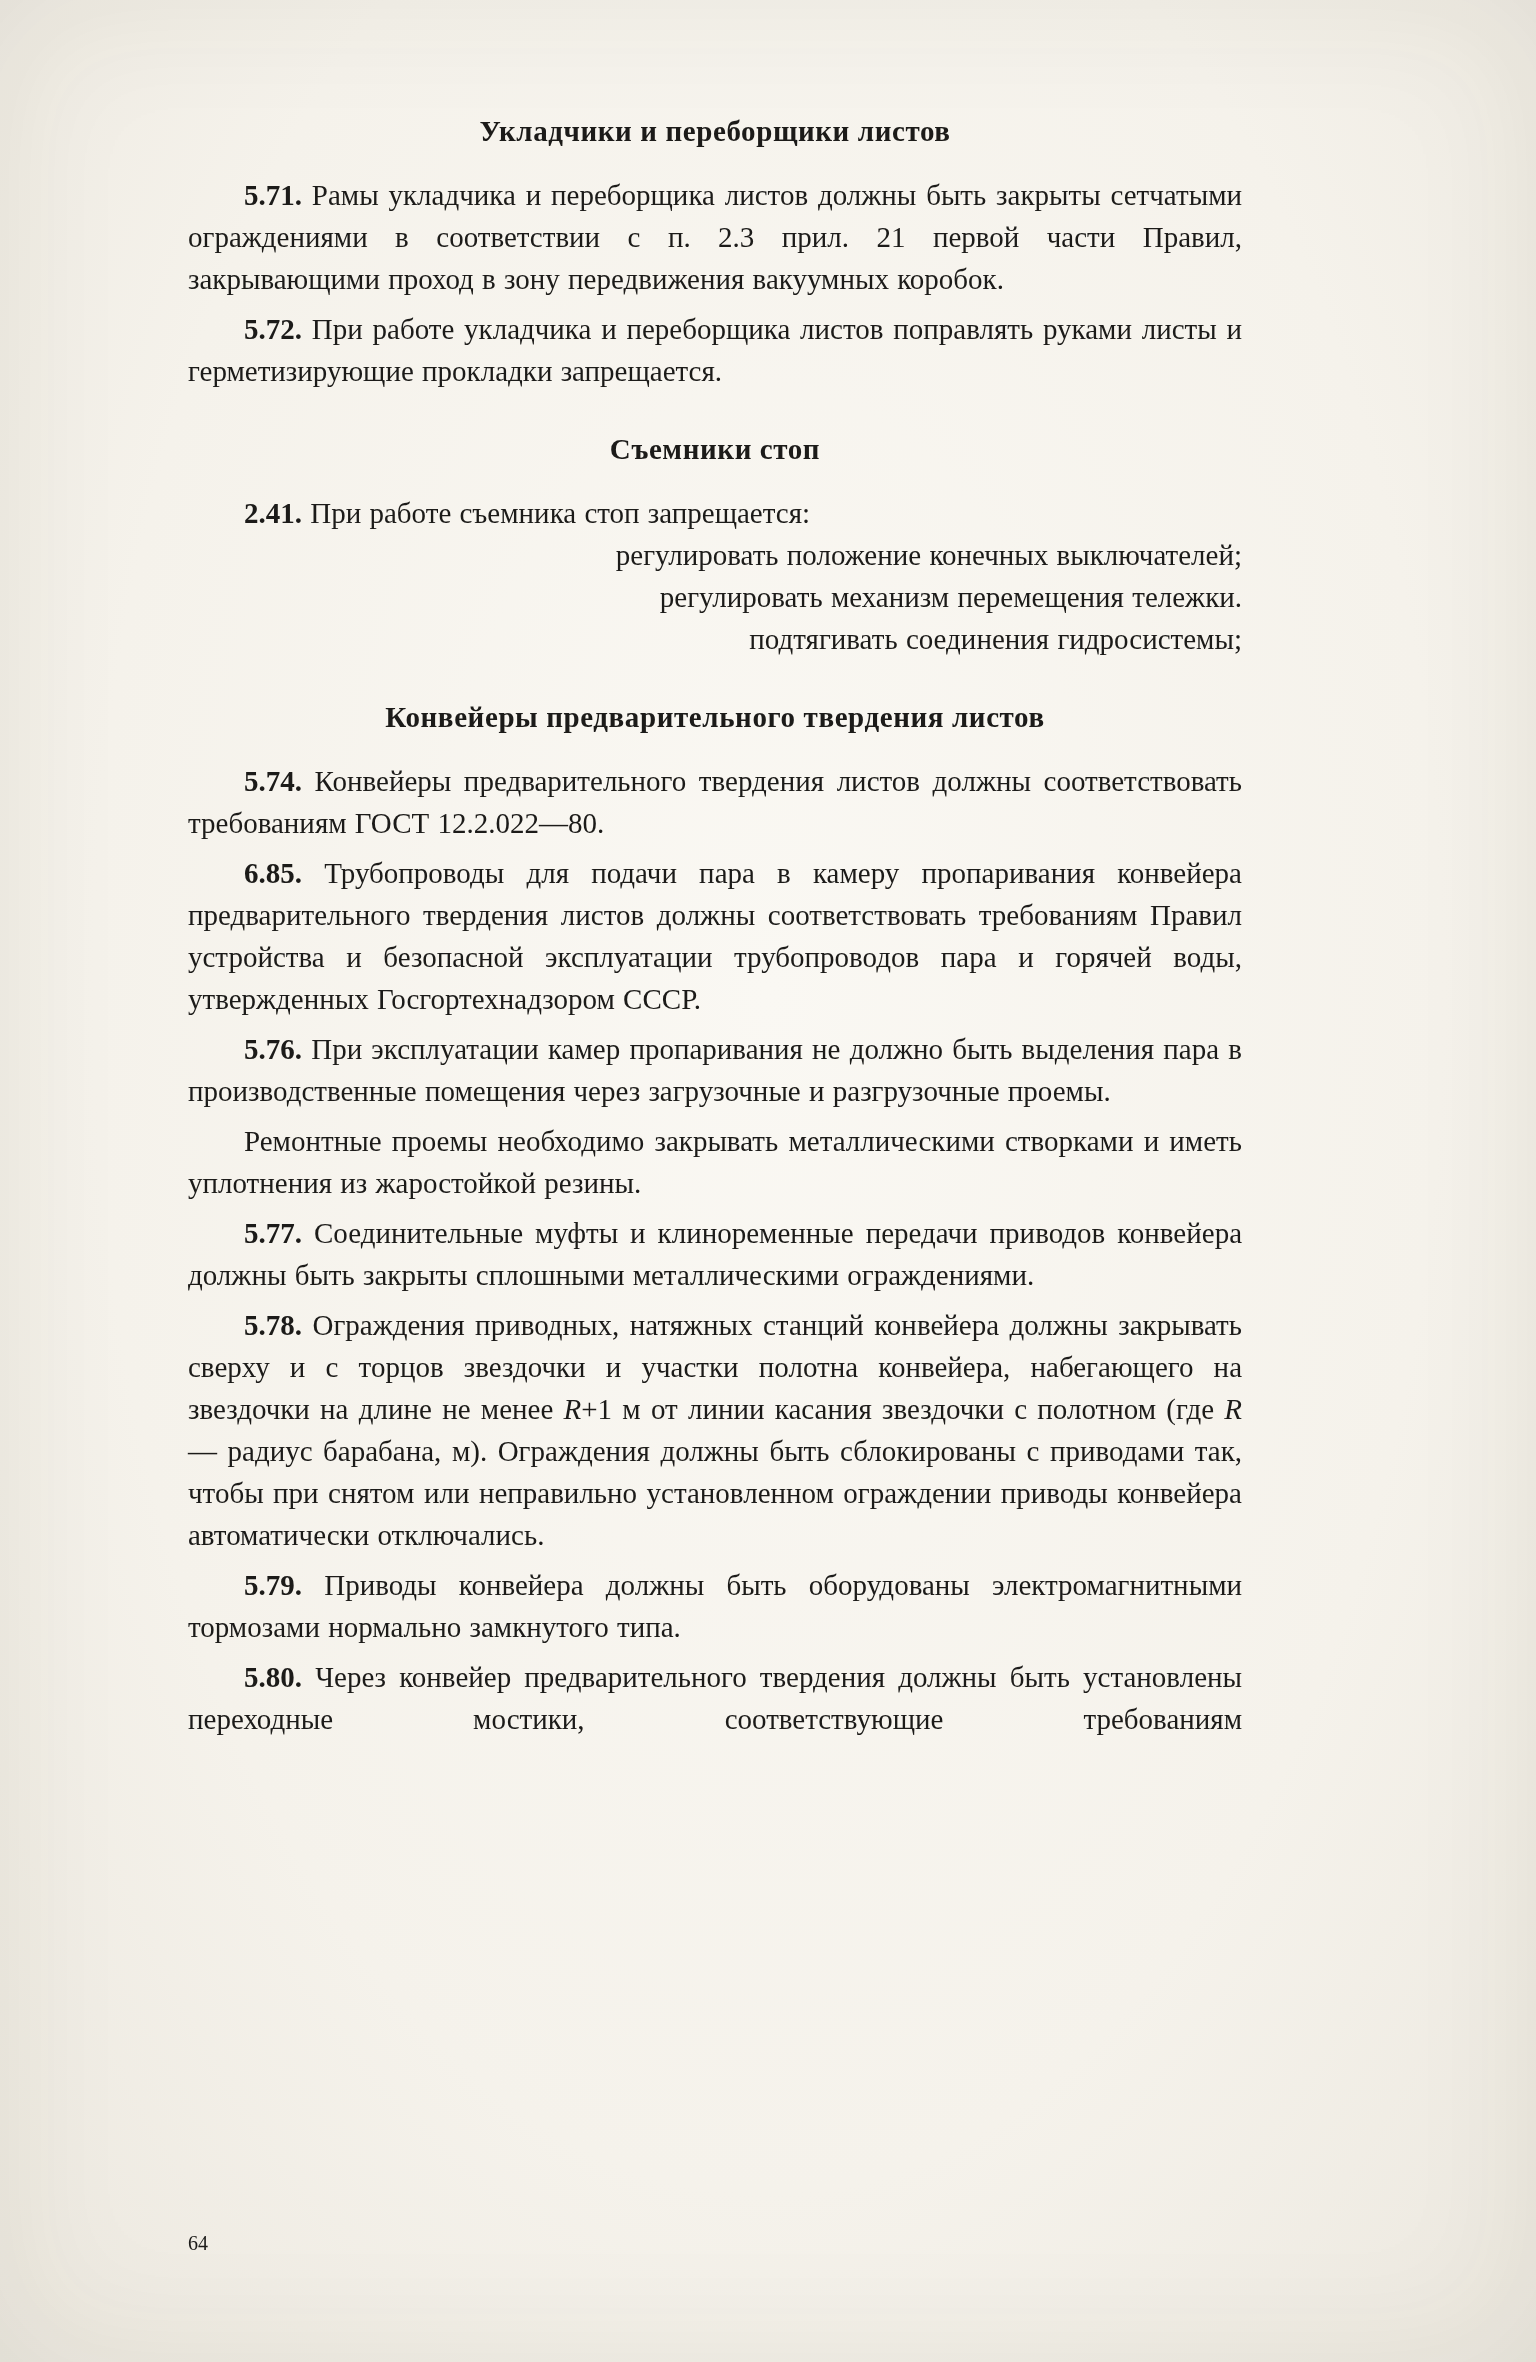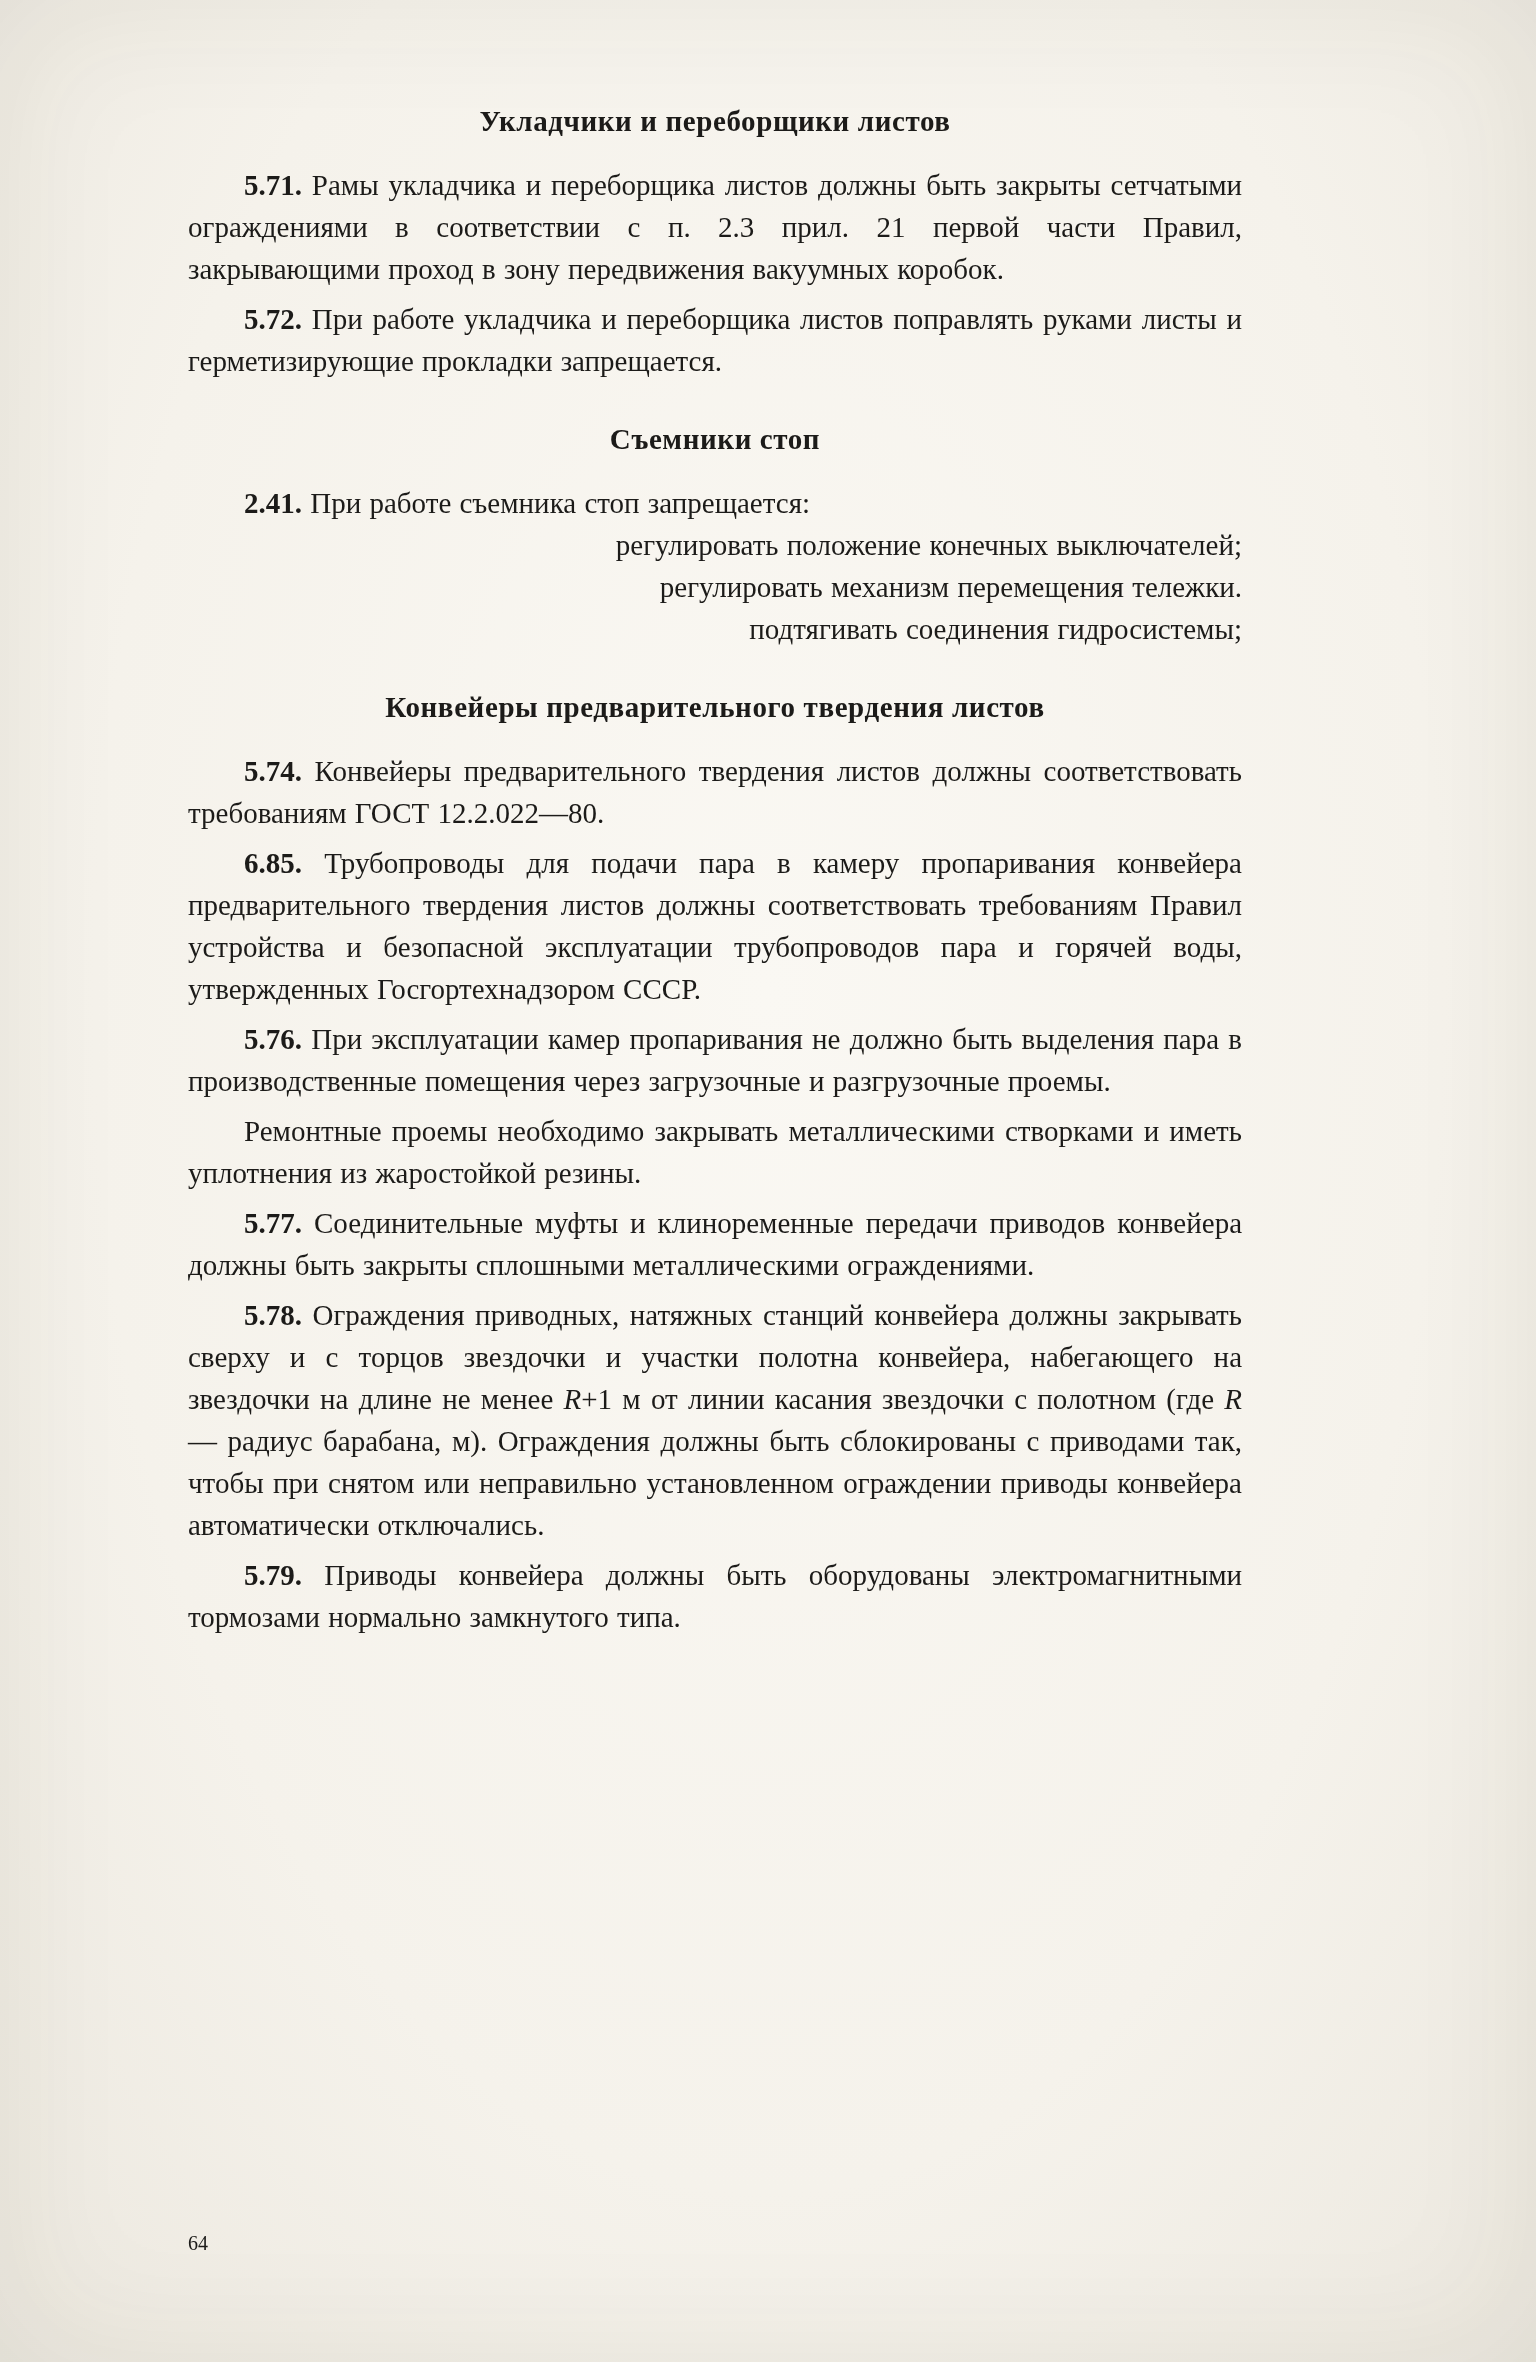--- a/index.html
+++ b/index.html
@@ -34,21 +34,21 @@
   h2.section-heading {
     font-size: 29px;
     line-height: 42px;
     font-weight: 700;
     text-align: center;
     letter-spacing: 0.6px;
     margin: 36px 0 22px 0;
   }
 
   .content > h2.section-heading:first-child {
-    margin-top: 4px;
+    margin-top: 14px;
   }
 
   p.para {
     margin: 0;
     word-spacing: 1px;
   }
 
   p.indent {
     text-indent: 56px;
     margin-top: 8px;
@@ -112,17 +112,18 @@
 
     <p class="para indent">Ремонтные проемы необходимо закрывать металлическими створками и иметь уплотнения из жаростойкой резины.</p>
 
 
     <p class="para indent"><b class="num">5.77.</b> <span>Соединительные муфты и клиноременные передачи приводов конвейера должны быть закрыты сплошными металлическими ограждениями.</span></p>
 
     <p class="para indent"><b class="num">5.78.</b> <span>Ограждения приводных, натяжных станций конвейера должны закрывать сверху и с торцов звездочки и участки полотна конвейера, набегающего на звездочки на длине не менее </span><i class="mvar">R</i><span>+1 м от линии касания звездочки с полотном (где </span><i class="mvar">R</i><span> — радиус барабана, м). Ограждения должны быть сблокированы с приводами так, чтобы при снятом или неправильно установленном ограждении приводы конвейера автоматически отключались.</span></p>
 
     <p class="para indent"><b class="num">5.79.</b> <span>Приводы конвейера должны быть оборудованы электромагнитными тормозами нормально замкнутого типа.</span></p>
 
+    <p class="para indent cont"><b class="num">5.80.</b> <span>Через конвейер предварительного твердения должны быть установлены переходные мостики, соответствующие требованиям</span></p>
 
   </main>
 
   <div class="page-number">64</div>
 </div>
 
 </body></html>

